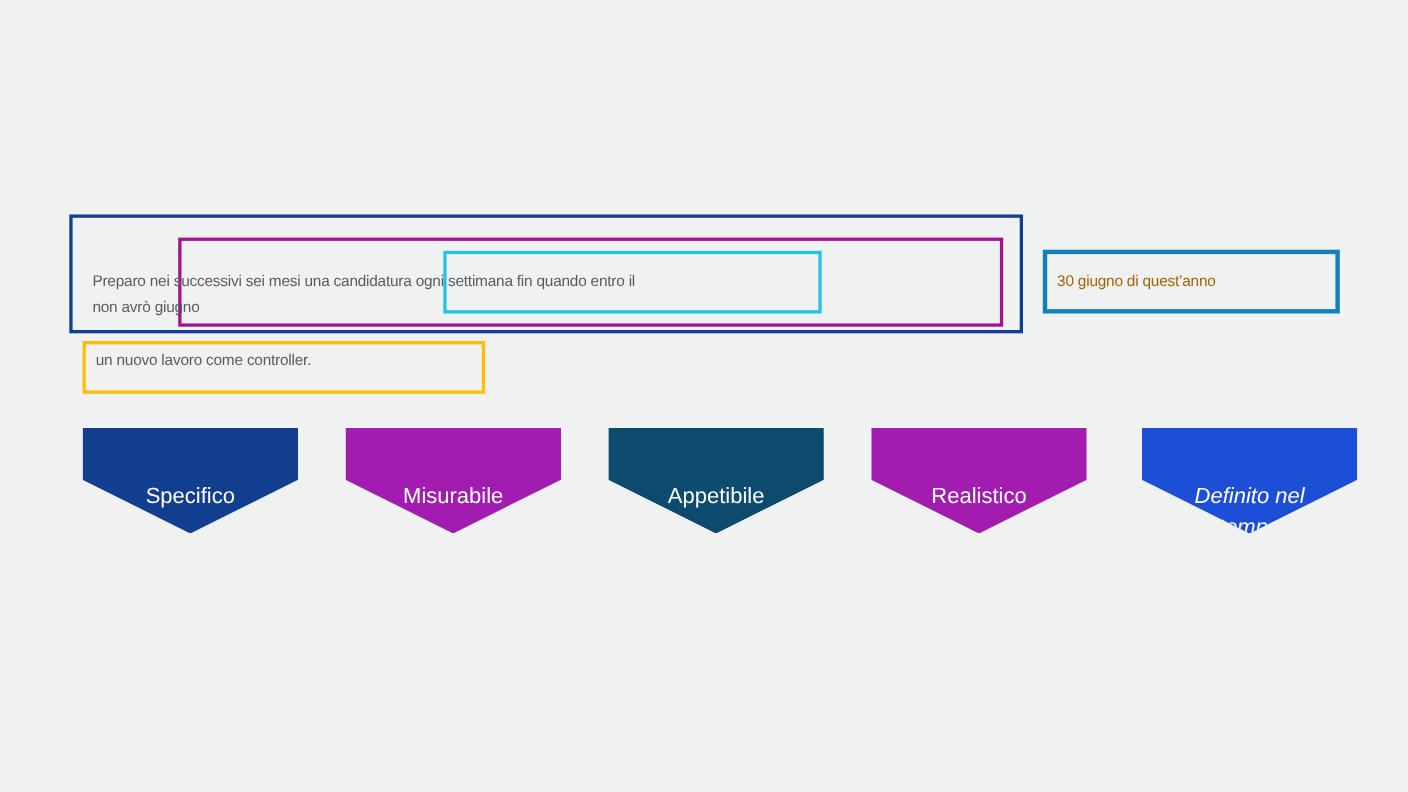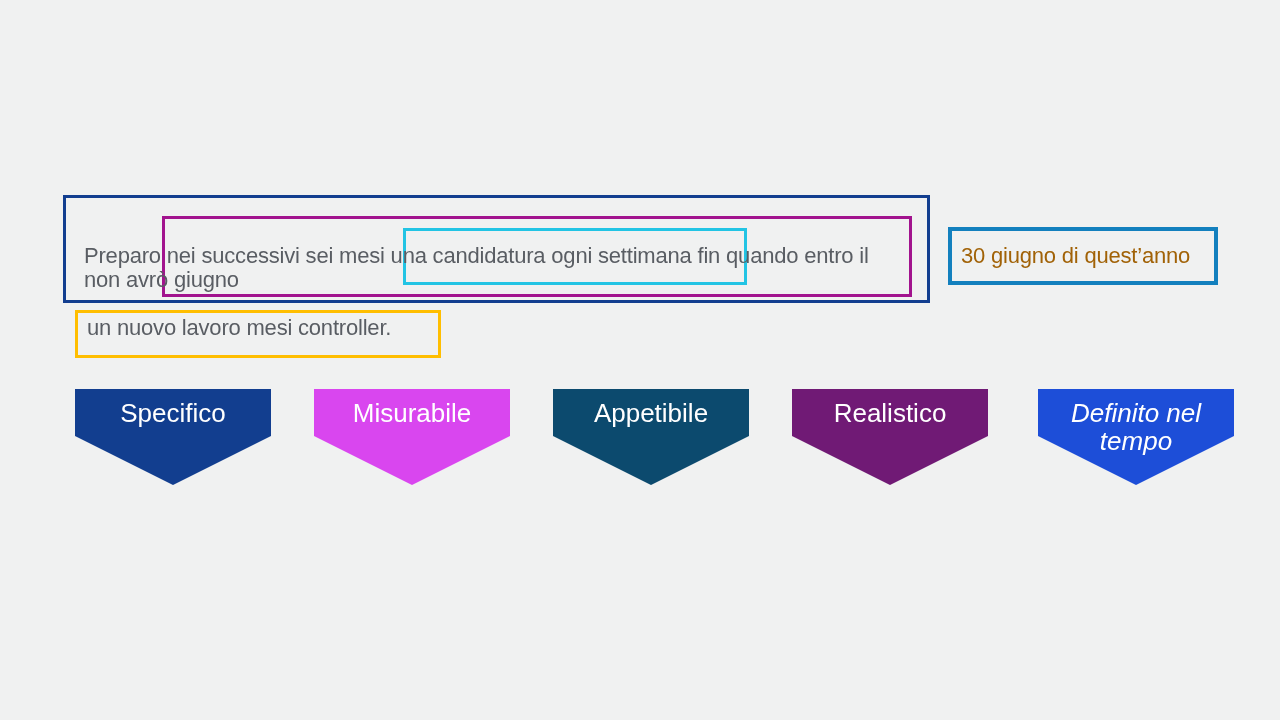--- a/index.html
+++ b/index.html
@@ -14,68 +14,69 @@
     position:absolute;
     box-sizing:border-box;
     border:3px solid transparent;
     background:transparent;
     pointer-events:none;
   }
   .hlbox.thick{border-width:4px;}
   
   .sent{
     position:absolute;
-    font-size:22px;
+    font-size:14px;
     line-height:25px;
     letter-spacing:-0.2px;
     white-space:nowrap;
     text-align:right;
   }
   
   .arrow{
     position:absolute;
     top:389px;
     width:196px;height:96px;
     clip-path:polygon(0 0,100% 0,100% 49%,50% 100%,0 49%);
     display:flex;
     justify-content:center;
   }
   .arrow-label{
     display:block;
     padding:10px 26px 0 26px;
-    font-size:26px;
+    font-size:20px;
     line-height:28px;
     text-align:center;
+    margin-top:38px;
   }
 </style>
 </head>
 <body>
 
 <div class="stage" style="background-color: rgb(240, 241, 241);">
 
   <div class="hlbox" style="left: 63px; top: 195px; width: 867px; height: 108px; border-color: rgb(18, 62, 143);"></div>
   <div class="hlbox" style="left: 162px; top: 216px; width: 750px; height: 81px; border-color: rgb(162, 19, 142);"></div>
   <div class="hlbox" style="left: 403px; top: 228px; width: 344px; height: 57px; border-color: rgb(34, 196, 228);"></div>
   <div class="hlbox thick" style="left: 948px; top: 227px; width: 270px; height: 58px; border-color: rgb(19, 128, 190);"></div>
   <div class="hlbox" style="left: 75px; top: 310px; width: 366px; height: 48px; border-color: rgb(255, 190, 0);"></div>
 
   <div class="sent" style="left: 84px; top: 243px; color: rgb(89, 93, 99);">Preparo nei successivi sei mesi una candidatura ogni settimana fin quando entro il</div>
   <div class="sent" style="left: 961px; top: 243px; color: #a16207;">30 giugno di quest’anno</div>
   <div class="sent" style="left: 84px; top: 267px; color: rgb(89, 93, 99);">non avrò giugno</div>
-  <div class="sent" style="left: 87px; top: 315px; color: rgb(89, 93, 99);">un nuovo lavoro mesi controller.</div>
+  <div class="sent" style="left: 87px; top: 315px; color: rgb(89, 93, 99);">un nuovo lavoro come controller.</div>
 
   <div class="arrow" style="left: 75px; background-color: rgb(18, 62, 143);">
     <span class="arrow-label" style="color: rgb(255, 255, 255);">Specifico</span>
   </div>
-  <div class="arrow" style="left: 314px; background-color: #d946ef;">
+  <div class="arrow" style="left: 314px; background-color: #a21caf;">
     <span class="arrow-label" style="color: rgb(255, 255, 255);">Misurabile</span>
   </div>
   <div class="arrow" style="left: 553px; background-color: #0c4a6e;">
     <span class="arrow-label" style="color: rgb(255, 255, 255);">Appetibile</span>
   </div>
-  <div class="arrow" style="left: 792px; background-color: #701a75;">
+  <div class="arrow" style="left: 792px; background-color: #a21caf;">
     <span class="arrow-label" style="color: rgb(255, 255, 255);">Realistico</span>
   </div>
   <div class="arrow" style="left: 1038px; background-color: #1d4ed8; font-style: italic;">
     <span class="arrow-label" style="color: rgb(255, 255, 255);">Definito nel tempo</span>
   </div>
 
 </div>
 
 </body></html>

